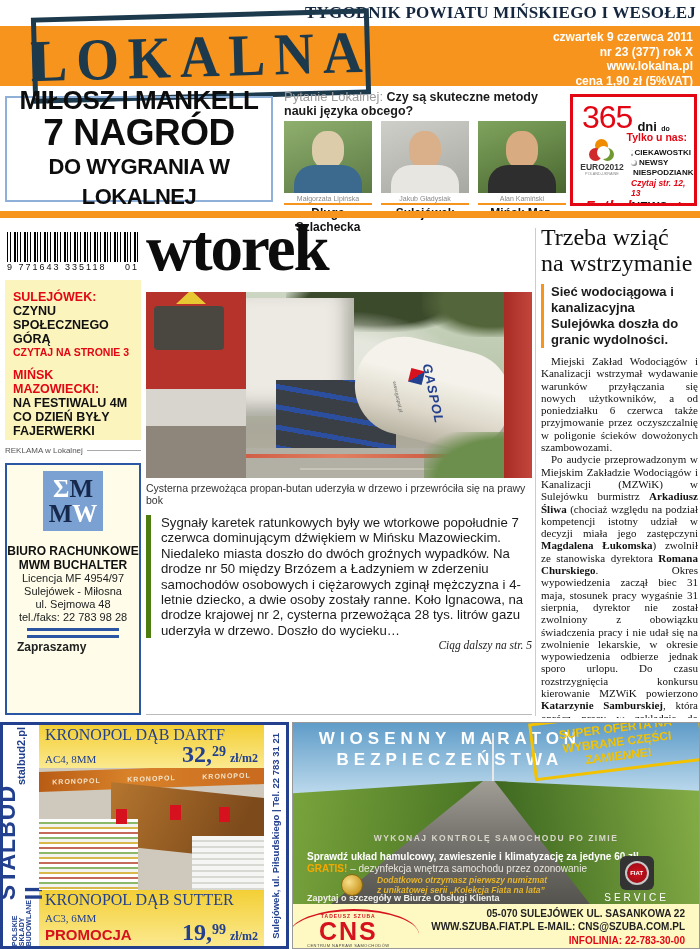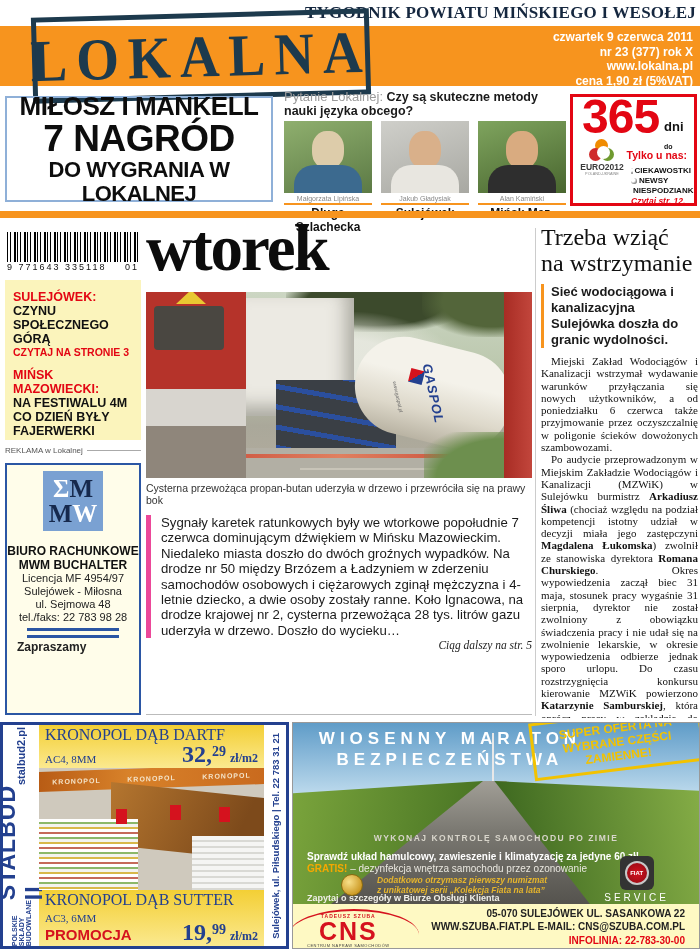--- a/index.html
+++ b/index.html
@@ -17,41 +17,41 @@
                 letter-spacing:9px; color:#1d3a4d; transform:scaleY(1.08); }
   .issue-info { position:absolute; right:7px; top:4px; text-align:right; color:#fff;
                 font-size:12px; font-weight:bold; line-height:14.5px; }
 
   
   .promo-box { position:absolute; left:5px; top:96px; width:268px; height:106px;
                border:2px solid #8fb0d8; display:flex; flex-direction:column;
                align-items:center; justify-content:center; text-align:center; color:#0d0d0d; }
   .promo-l1 { font-weight:bold; font-size:26px; line-height:28px; letter-spacing:-.5px; }
   .promo-l2 { font-weight:bold; font-size:37px; line-height:38px; letter-spacing:-.5px; }
-  .promo-l3 { font-weight:bold; font-size:22px; line-height:24px; letter-spacing:-.5px; }
+  .promo-l3 { font-weight:bold; font-size:22px; line-height:30px; letter-spacing:-.5px; }
 
   .question-area { position:absolute; left:284px; top:90px; width:282px; }
   .q-line { font-size:12.5px; line-height:13.5px; }
   .q-label { color:#9a9a9a; font-size:13px; }
   .q-text { font-weight:bold; color:#1a1a1a; }
   .resp-row { display:flex; gap:9px; margin-top:3px; }
   .resp { width:88px; text-align:center; }
   .resp-photo { width:88px; height:72px; position:relative; overflow:hidden; }
   .resp-photo .head { position:absolute; left:28px; top:10px; width:32px; height:38px;
                       border-radius:45%; background:#d8a878; }
   .resp-photo .body2 { position:absolute; left:10px; top:44px; width:68px; height:30px;
                        border-radius:20px 20px 0 0; }
   .resp-name { font-size:7px; color:#888; margin-top:2px; }
   .resp-rule { height:2px; background:#f7941e; margin:1px 0; }
   .resp-town { font-size:12px; font-weight:bold; color:#111; }
 
   .futbol-box { position:absolute; left:570px; top:94px; width:127px; height:112px;
                 border:3px solid #e30613; background:#fff; padding:2px 3px; overflow:hidden; }
   .fb-row1 { display:flex; align-items:flex-start; padding-left:6px; }
-  .fb-365 { color:#e30613; font-weight:bold; font-size:48px; line-height:36px; letter-spacing:-1px; }
+  .fb-365 { color:#e30613; font-weight:normal; font-size:32px; line-height:36px; letter-spacing:-1px; }
   .fb-dni-wrap { margin-left:5px; margin-top:18px; }
   .fb-dni { font-weight:bold; font-size:13px; color:#111; }
   .fb-do { font-weight:bold; font-size:7px; color:#111; }
   .fb-only { color:#e30613; font-weight:bold; font-size:10.5px; text-align:right;
              padding-right:4px; margin-top:-4px; }
   .fb-list { margin-left:55px; margin-top:5px; }
   .fb-item { font-size:8px; font-weight:bold; color:#111; line-height:10px; display:flex; align-items:center; }
   .ball { display:inline-block; width:6px; height:6px; border-radius:50%; margin-right:2px;
           background:radial-gradient(circle at 35% 35%, #fff 0 30%, #333 95%); }
   .fb-read { margin-left:55px; color:#e30613; font-style:italic; font-weight:bold; font-size:8.5px; line-height:10px; }
@@ -134,21 +134,21 @@
                     background:linear-gradient(135deg,#d5121e 0 50%,#23408f 50% 100%); }
   .cp-tanker-site { position:absolute; left:30px; top:58px; transform:rotate(64deg);
                     font-size:5px; color:#666; }
   .cp-road { position:absolute; left:0; bottom:0; width:100%; height:30px; background:#b2afa4; }
   .cp-hose { position:absolute; left:0; bottom:20px; width:100%; height:4px;
              background:linear-gradient(90deg,#c0392b,#e08060 50%,#c0392b); }
   .cp-hose2 { position:absolute; left:40%; bottom:8px; width:60%; height:2px; background:#c8c4b8; }
   .cp-grass { position:absolute; right:28px; bottom:0; width:80px; height:46px;
               background:radial-gradient(ellipse at bottom right,#6d8f4e 0 60%,rgba(109,143,78,0) 85%); }
   .caption { font-size:10.5px; color:#333; margin-top:4px; }
-  .lead { margin-top:9px; border-left:5px solid #ec4899; padding-left:10px;
+  .lead { margin-top:9px; border-left:5px solid #4d7c0f; padding-left:10px;
           font-size:13.2px; line-height:15.4px; color:#1b1b1b; }
   .continued { font-family:"Liberation Serif",serif; font-style:italic; font-size:11.5px;
                color:#222; text-align:right; margin-top:1px; }
   .pre-ads-line { position:absolute; left:146px; top:714px; width:386px; height:1px; background:#bbb; }
 
   
   .col-divider { position:absolute; left:535px; top:228px; width:1px; height:488px; background:#ccc; }
   .right-col { position:absolute; left:541px; top:224px; width:157px; height:494px; overflow:hidden; }
   .r-title { font-family:"Liberation Serif",serif; font-size:24px; line-height:26px; color:#111; }
   .r-lead { margin-top:8px; border-left:3px solid #f7941e; padding-left:7px;

